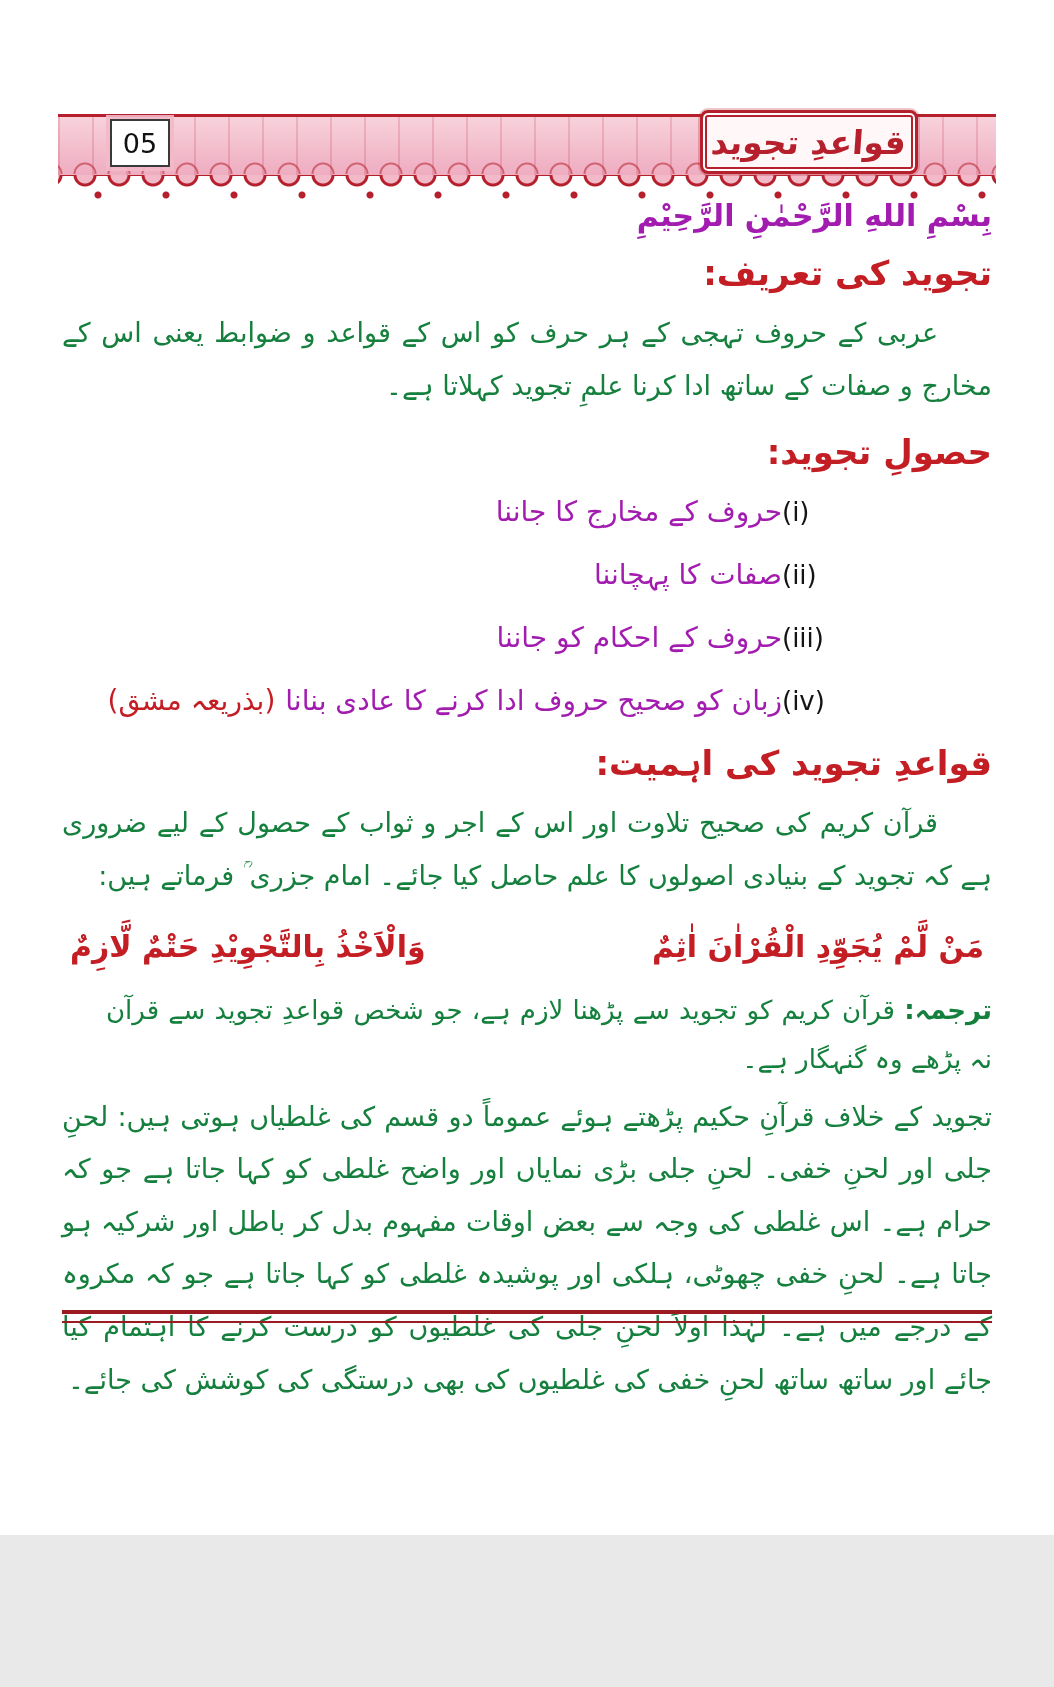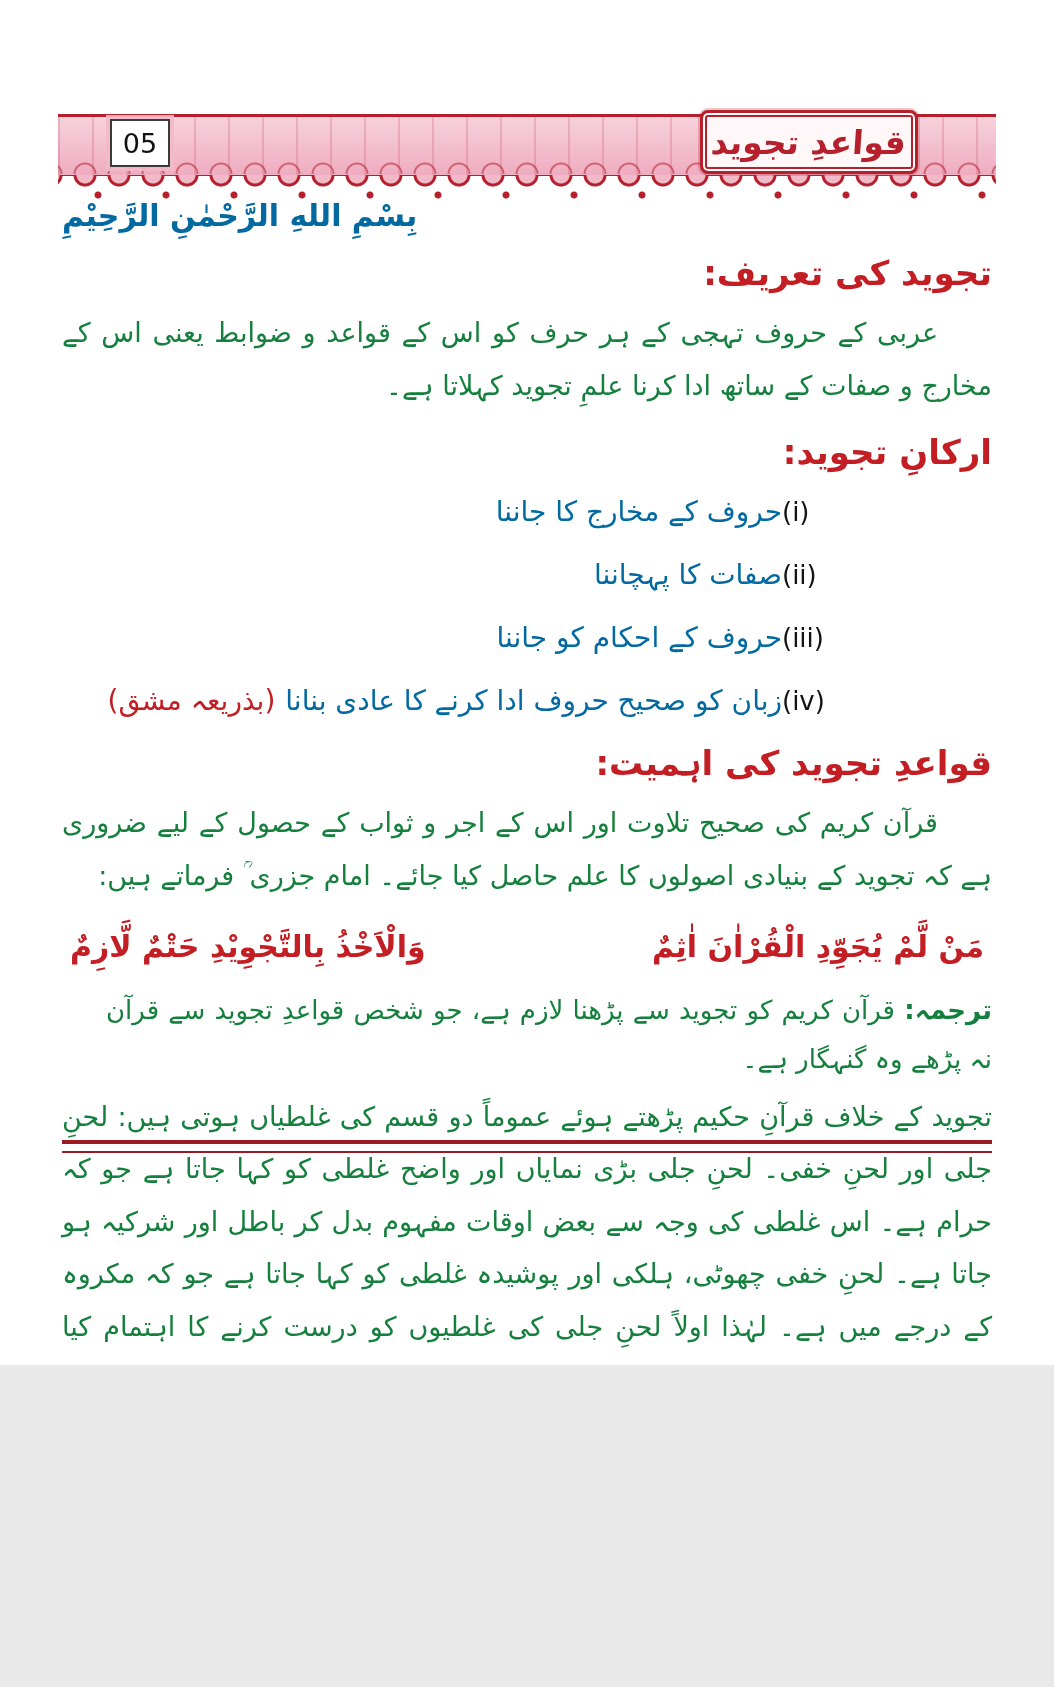--- a/index.html
+++ b/index.html
@@ -1,19 +1,19 @@
 <!DOCTYPE html>
 <html lang="ur" dir="rtl"><head>
 <meta charset="utf-8">
 <style>
   * { margin:0; padding:0; box-sizing:border-box; }
   html,body { background:#e9e9e9; }
   .page {
     position:relative;
-    width:1054px; height:1365px;
+    width:1054px; height:1535px;
     margin:0 auto;
     background:#ffffff;
     font-family:"DejaVu Sans", "Liberation Sans", sans-serif;
     color:#1c1c1c;
     overflow:hidden;
     direction:rtl;
   }
 
   
   .band { position:absolute; top:114px; left:58px; right:58px; height:78px; z-index:1; }
@@ -65,41 +65,41 @@
   }
   .cartouche-text {
     font-size:33px; font-weight:bold; color:#b5202c;
     transform:skewX(-4deg);
     white-space:nowrap;
   }
 
   
   .content { position:absolute; top:198px; left:62px; right:62px; direction:rtl; }
   .bismillah {
-    text-align:left; font-size:30px; font-weight:bold; color:#0369a1;
+    text-align:right; font-size:30px; font-weight:bold; color:#a21caf;
     margin-bottom:16px; letter-spacing:0;
   }
   .heading {
     color:#c41e25; font-size:34px; font-weight:bold;
     text-align:right; margin:20px 0 14px;
   }
   .bodytext {
     font-size:27px; line-height:1.95; color:#15803d;
     text-align:justify; text-align-last:right;
   }
   .indent { text-indent:54px; }
 
   .arkan { list-style:none; margin:10px 0 6px; }
   .arkan li {
     display:flex; direction:rtl; align-items:baseline;
     padding-right:118px; margin:18px 0;
     font-size:28px; line-height:1.6;
   }
   .arkan .num { flex:0 0 92px; direction:ltr; text-align:left; font-size:26px; color:#141414; }
-  .arkan .itext { color:#0369a1; }
+  .arkan .itext { color:#a21caf; }
   .arkan .inote { color:#c41e25; font-weight:normal; margin-right:10px; white-space:nowrap; }
 
   .couplet {
     display:flex; justify-content:space-between; direction:rtl;
     color:#c41e25; font-weight:bold; font-size:30px;
     margin:18px 8px 14px; line-height:1.7;
   }
   .translation { font-size:26px; line-height:1.9; margin-bottom:6px;margin-left:44px; }
   .translation .tlabel { font-weight:bold; }
 
@@ -128,21 +128,21 @@
     </div>
   </header>
 
   <main class="content">
 
     <p class="bismillah">بِسْمِ اللهِ الرَّحْمٰنِ الرَّحِيْمِ</p>
 
     <h2 class="heading">تجوید کی تعریف:</h2>
     <p class="bodytext indent">عربی کے حروف تہجی کے ہر حرف کو اس کے قواعد و ضوابط یعنی اس کے مخارج و صفات کے ساتھ ادا کرنا علمِ تجوید کہلاتا ہے۔</p>
 
-    <h2 class="heading">ارکانِ تجوید:</h2>
+    <h2 class="heading">حصولِ تجوید:</h2>
 
     <ol class="arkan">
       <li>
         <span class="num">(i)</span>
         <span class="itext">حروف کے مخارج کا جاننا</span>
       </li>
       <li>
         <span class="num">(ii)</span>
         <span class="itext">صفات کا پہچاننا</span>
       </li>

